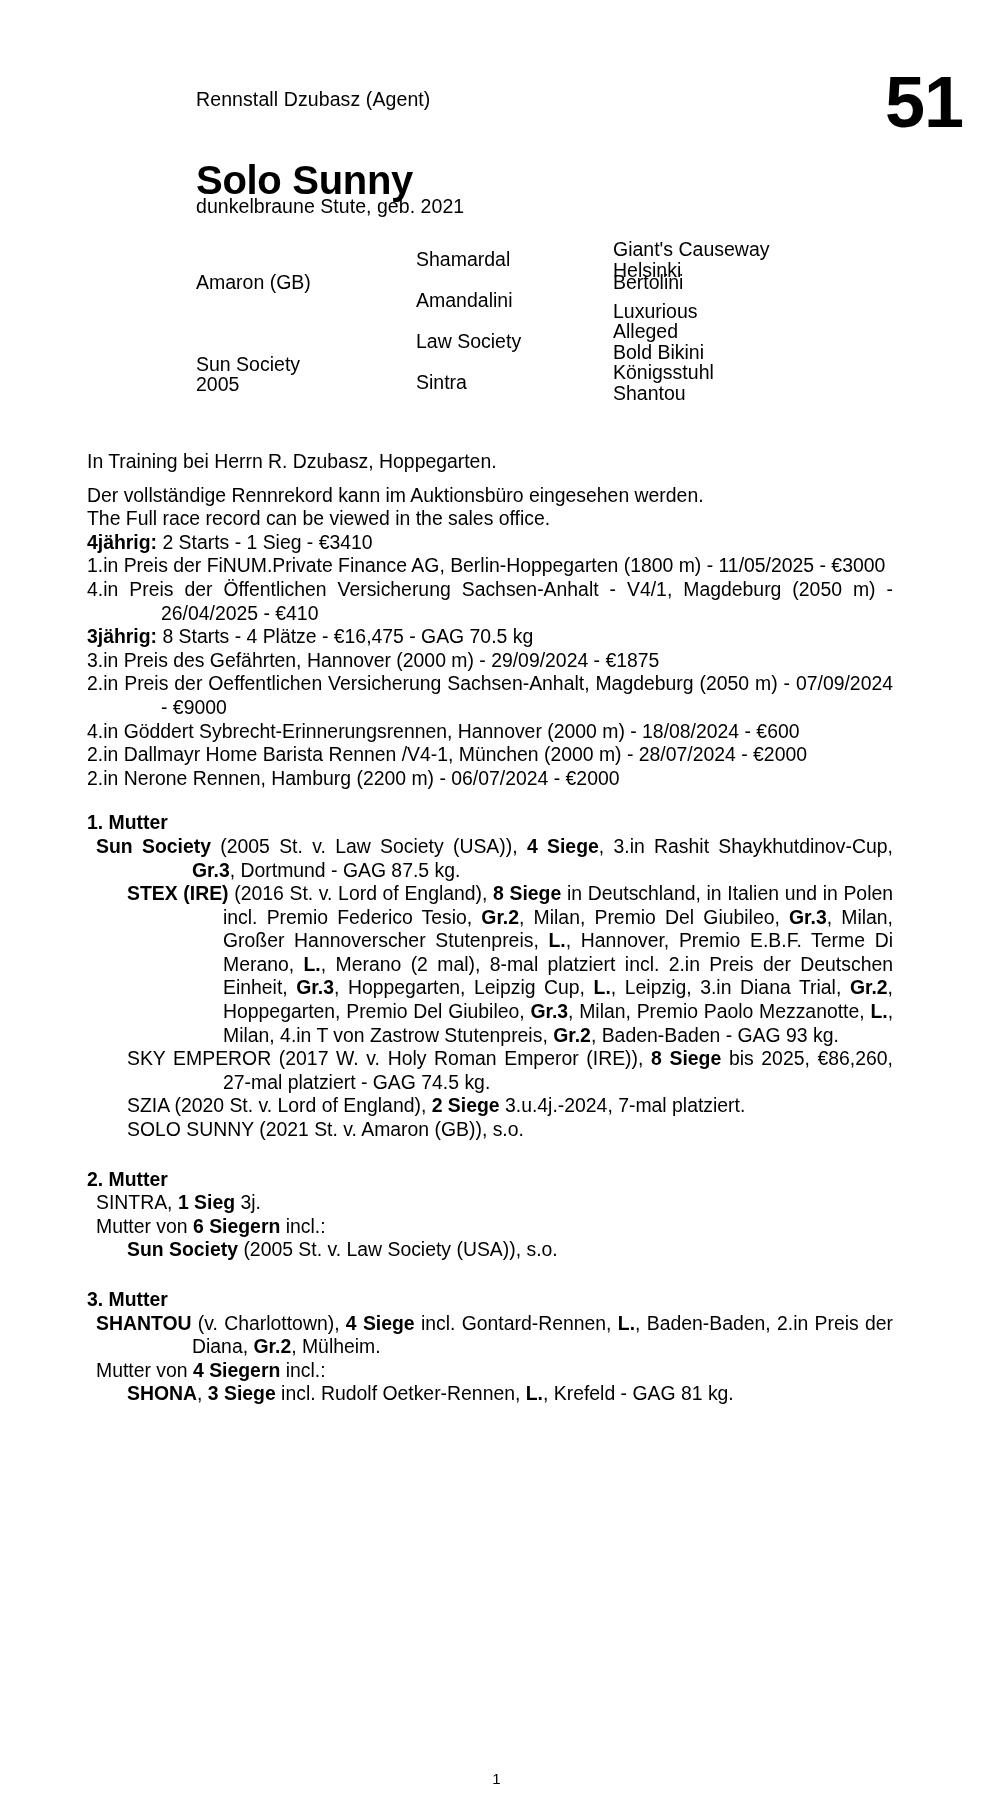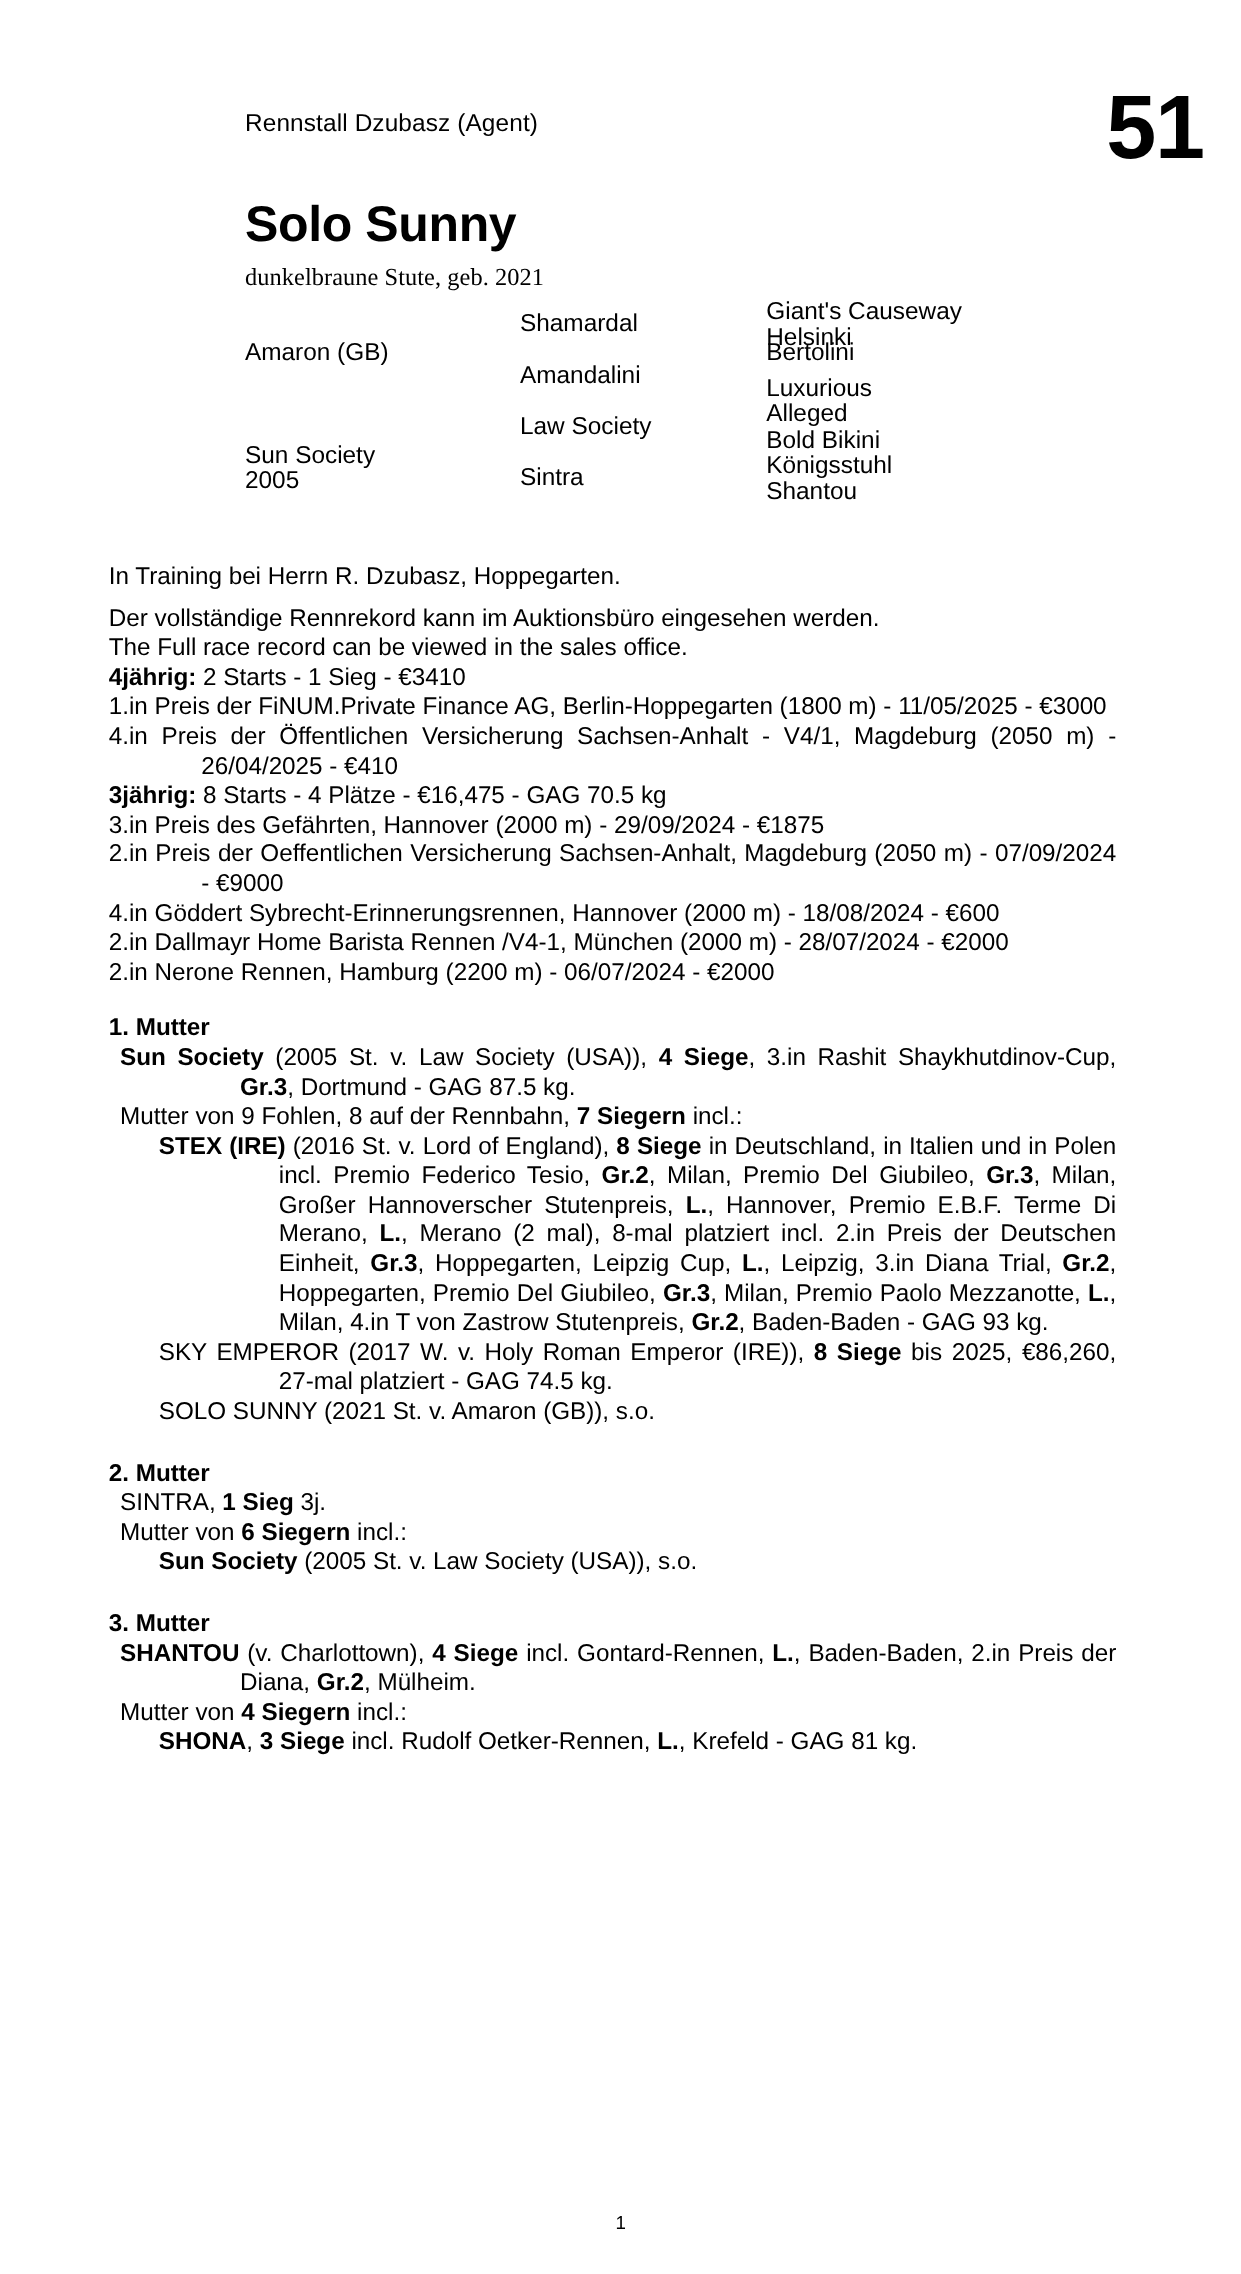--- a/index.html
+++ b/index.html
@@ -55,25 +55,24 @@
     left: 196px;
     top: 160px;
     font-size: 40px;
     font-weight: bold;
     letter-spacing: -0.3px;
     line-height: 1;
   }
   .horse-desc {
     position: absolute;
     left: 196px;
-    top: 212px;
+    top: 195px;
     font-size: 19.5px;
     letter-spacing: 0.05px;
     white-space: nowrap;
-    font-family: Liberation Serif, serif;
   }
 
   
   .pedigree {
     position: absolute;
     left: 0;
     top: 236px;
     width: 993px;
     height: 170px;
     font-size: 19.5px;
@@ -211,24 +210,24 @@
     <div class="line hang-30 just">3.in Preis des Gefährten, Hannover (2000 m) - 29/09/2024 - €1875</div>
     <div class="line hang-30 just">2.in Preis der Oeffentlichen Versicherung Sachsen-Anhalt, Magdeburg (2050 m) - 07/09/2024 - €9000</div>
     <div class="line hang-30 just">4.in Göddert Sybrecht-Erinnerungsrennen, Hannover (2000 m) - 18/08/2024 - €600</div>
     <div class="line hang-30 just">2.in Dallmayr Home Barista Rennen /V4-1, München (2000 m) - 28/07/2024 - €2000</div>
     <div class="line hang-30 just">2.in Nerone Rennen, Hamburg (2200 m) - 06/07/2024 - €2000</div>
 
     <div class="gap-md"></div>
 
     <div class="line heading">1. Mutter</div>
     <div class="line hang just indent-1"><b>Sun Society</b><span> (2005 St. v. Law Society (USA)), </span><b>4 Siege</b><span>, 3.in Rashit Shaykhutdinov-Cup, </span><b>Gr.3</b><span>, Dortmund - GAG 87.5 kg.</span></div>
-    <div class="line indent-1"><span>Mutter von 9 Fohlen, 8 auf der Rennbahn, </span><b>7 Siegern</b><span> incl.:</span></div>
 
     <div class="line hang just indent-2"><b>STEX (IRE)</b><span> (2016 St. v. Lord of England), <b>8 Siege</b> in Deutschland, in Italien und in Polen incl. Premio Federico Tesio, <b>Gr.2</b>, Milan, Premio Del Giubileo, <b>Gr.3</b>, Milan, Großer Hannoverscher Stutenpreis, <b>L.</b>, Hannover, Premio E.B.F. Terme Di Merano, <b>L.</b>, Merano (2 mal), 8-mal platziert incl. 2.in Preis der Deutschen Einheit, <b>Gr.3</b>, Hoppegarten, Leipzig Cup, <b>L.</b>, Leipzig, 3.in Diana Trial, <b>Gr.2</b>, Hoppegarten, Premio Del Giubileo, <b>Gr.3</b>, Milan, Premio Paolo Mezzanotte, <b>L.</b>, Milan, 4.in T von Zastrow Stutenpreis, <b>Gr.2</b>, Baden-Baden - GAG 93 kg.</span></div>
     <div class="line hang just indent-2"><span>SKY EMPEROR</span><span> (2017 W. v. Holy Roman Emperor (IRE)), <b>8 Siege</b> bis 2025, €86,260, 27-mal platziert - GAG 74.5 kg.</span></div>
+    <div class="line hang just indent-2"><span>SZIA</span><span> (2020 St. v. Lord of England), <b>2 Siege</b> 3.u.4j.-2024, 7-mal platziert.</span></div>
     <div class="line hang just indent-2"><span>SOLO SUNNY</span><span> (2021 St. v. Amaron (GB)), s.o.</span></div>
 
     <div class="gap-lg"></div>
 
     <div class="line heading">2. Mutter</div>
     <div class="line indent-1">SINTRA, <b>1 Sieg</b> 3j.</div>
     <div class="line indent-1">Mutter von <b>6 Siegern</b> incl.:</div>
     <div class="line indent-2"><b>Sun Society</b> (2005 St. v. Law Society (USA)), s.o.</div>
 
     <div class="gap-lg"></div>

